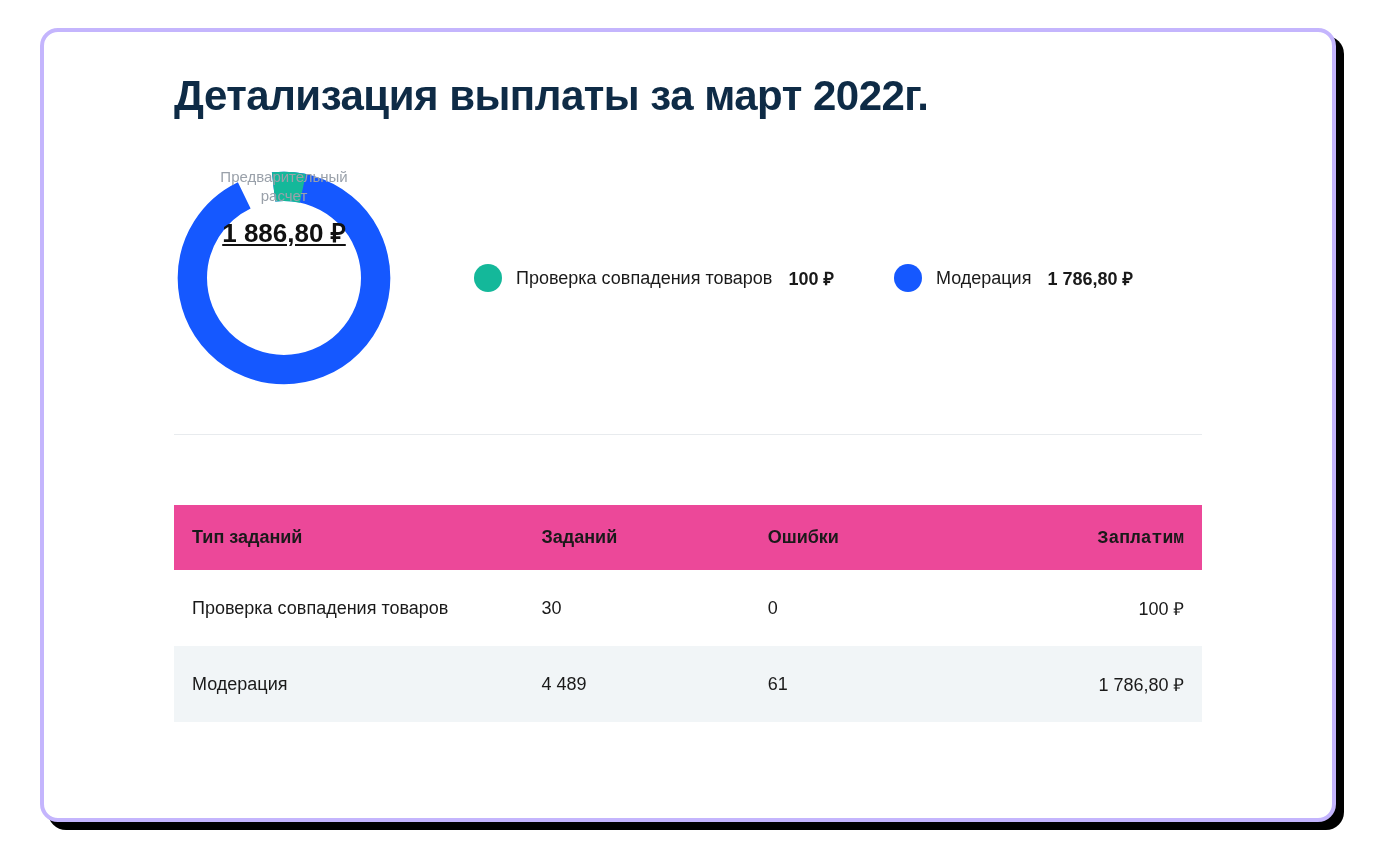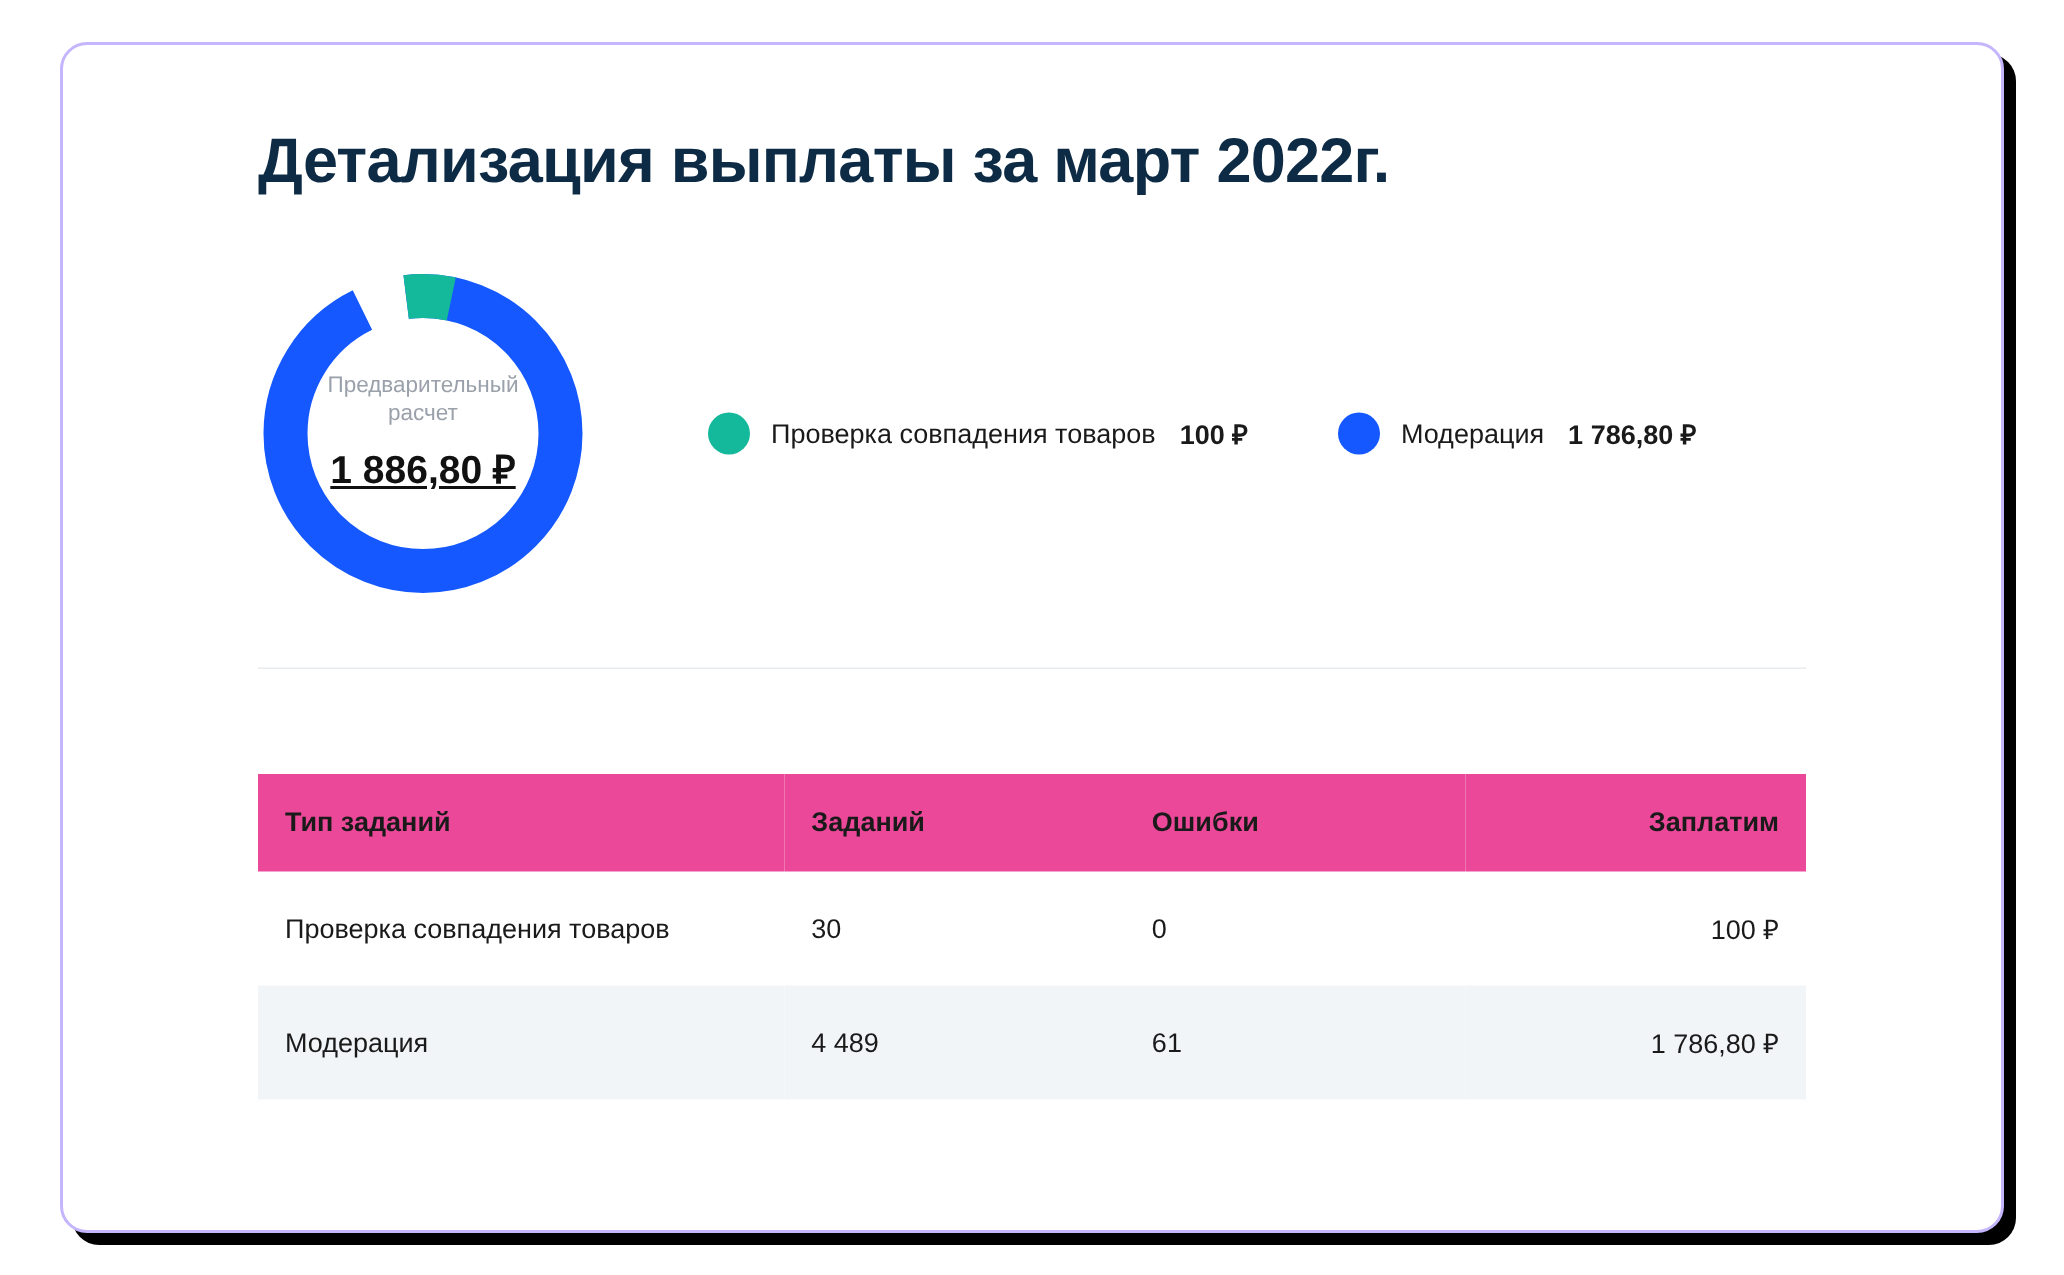--- a/index.html
+++ b/index.html
@@ -6,24 +6,24 @@
   html, body { width: 1376px; height: 850px; }
   body {
     font-family: -apple-system, BlinkMacSystemFont, "Segoe UI", Arial, sans-serif;
     background: #ffffff;
     padding: 28px 40px;
   }
   .card {
     width: 100%;
     height: 100%;
     background: #ffffff;
-    border: 2px solid #c4b5fd;
+    border: 4px solid #c4b5fd;
     border-radius: 18px;
     box-shadow: 8px 8px 0 0 #000000;
-    padding: 53px 130px 40px 130px;
+    padding: 40px 130px 40px 130px;
     overflow: hidden;
   }
   .page-title {
     font-size: 42px;
     font-weight: 800;
     color: #0e2b46;
     letter-spacing: -0.5px;
     margin-bottom: 48px;
   }
   .summary-row {
@@ -32,21 +32,21 @@
     gap: 80px;
   }
   .donut-wrap {
     position: relative;
     width: 220px;
     height: 220px;
   }
   .donut-wrap svg { width: 220px; height: 220px; display: block; transform: rotate(-90deg); }
   .donut-center {
     position: absolute; inset: 0;
-    display: flex; flex-direction: column; align-items: center; justify-content: center;
+    display: flex; flex-direction: column; align-items: center; 
     text-align: center;
   }
   .donut-label {
     color: #9aa1aa;
     font-size: 15px;
     line-height: 1.25;
     margin-bottom: 8px;
   }
   .donut-value {
     color: #111;
@@ -86,21 +86,21 @@
     font-weight: 600;
     text-align: left;
     padding: 22px 18px;
   }
   table.payout th:last-child, table.payout td:last-child { text-align: right; }
   table.payout tbody td { padding: 26px 18px; }
   table.payout tbody tr:nth-child(even) td { background: #f1f5f7; }
   .col-type   { width: 34%; }
   .col-tasks  { width: 22%; }
   .col-errors { width: 22%; }
-  .col-pay    { width: 22%; }
+  .col-pay    { width: 22%; font-family: Liberation Mono, monospace; }
 </style>
 </head>
 <body>
 
 <div class="card">
 
   <h1 class="page-title">Детализация выплаты за март 2022г.</h1>
 
   <div class="summary-row">
 

